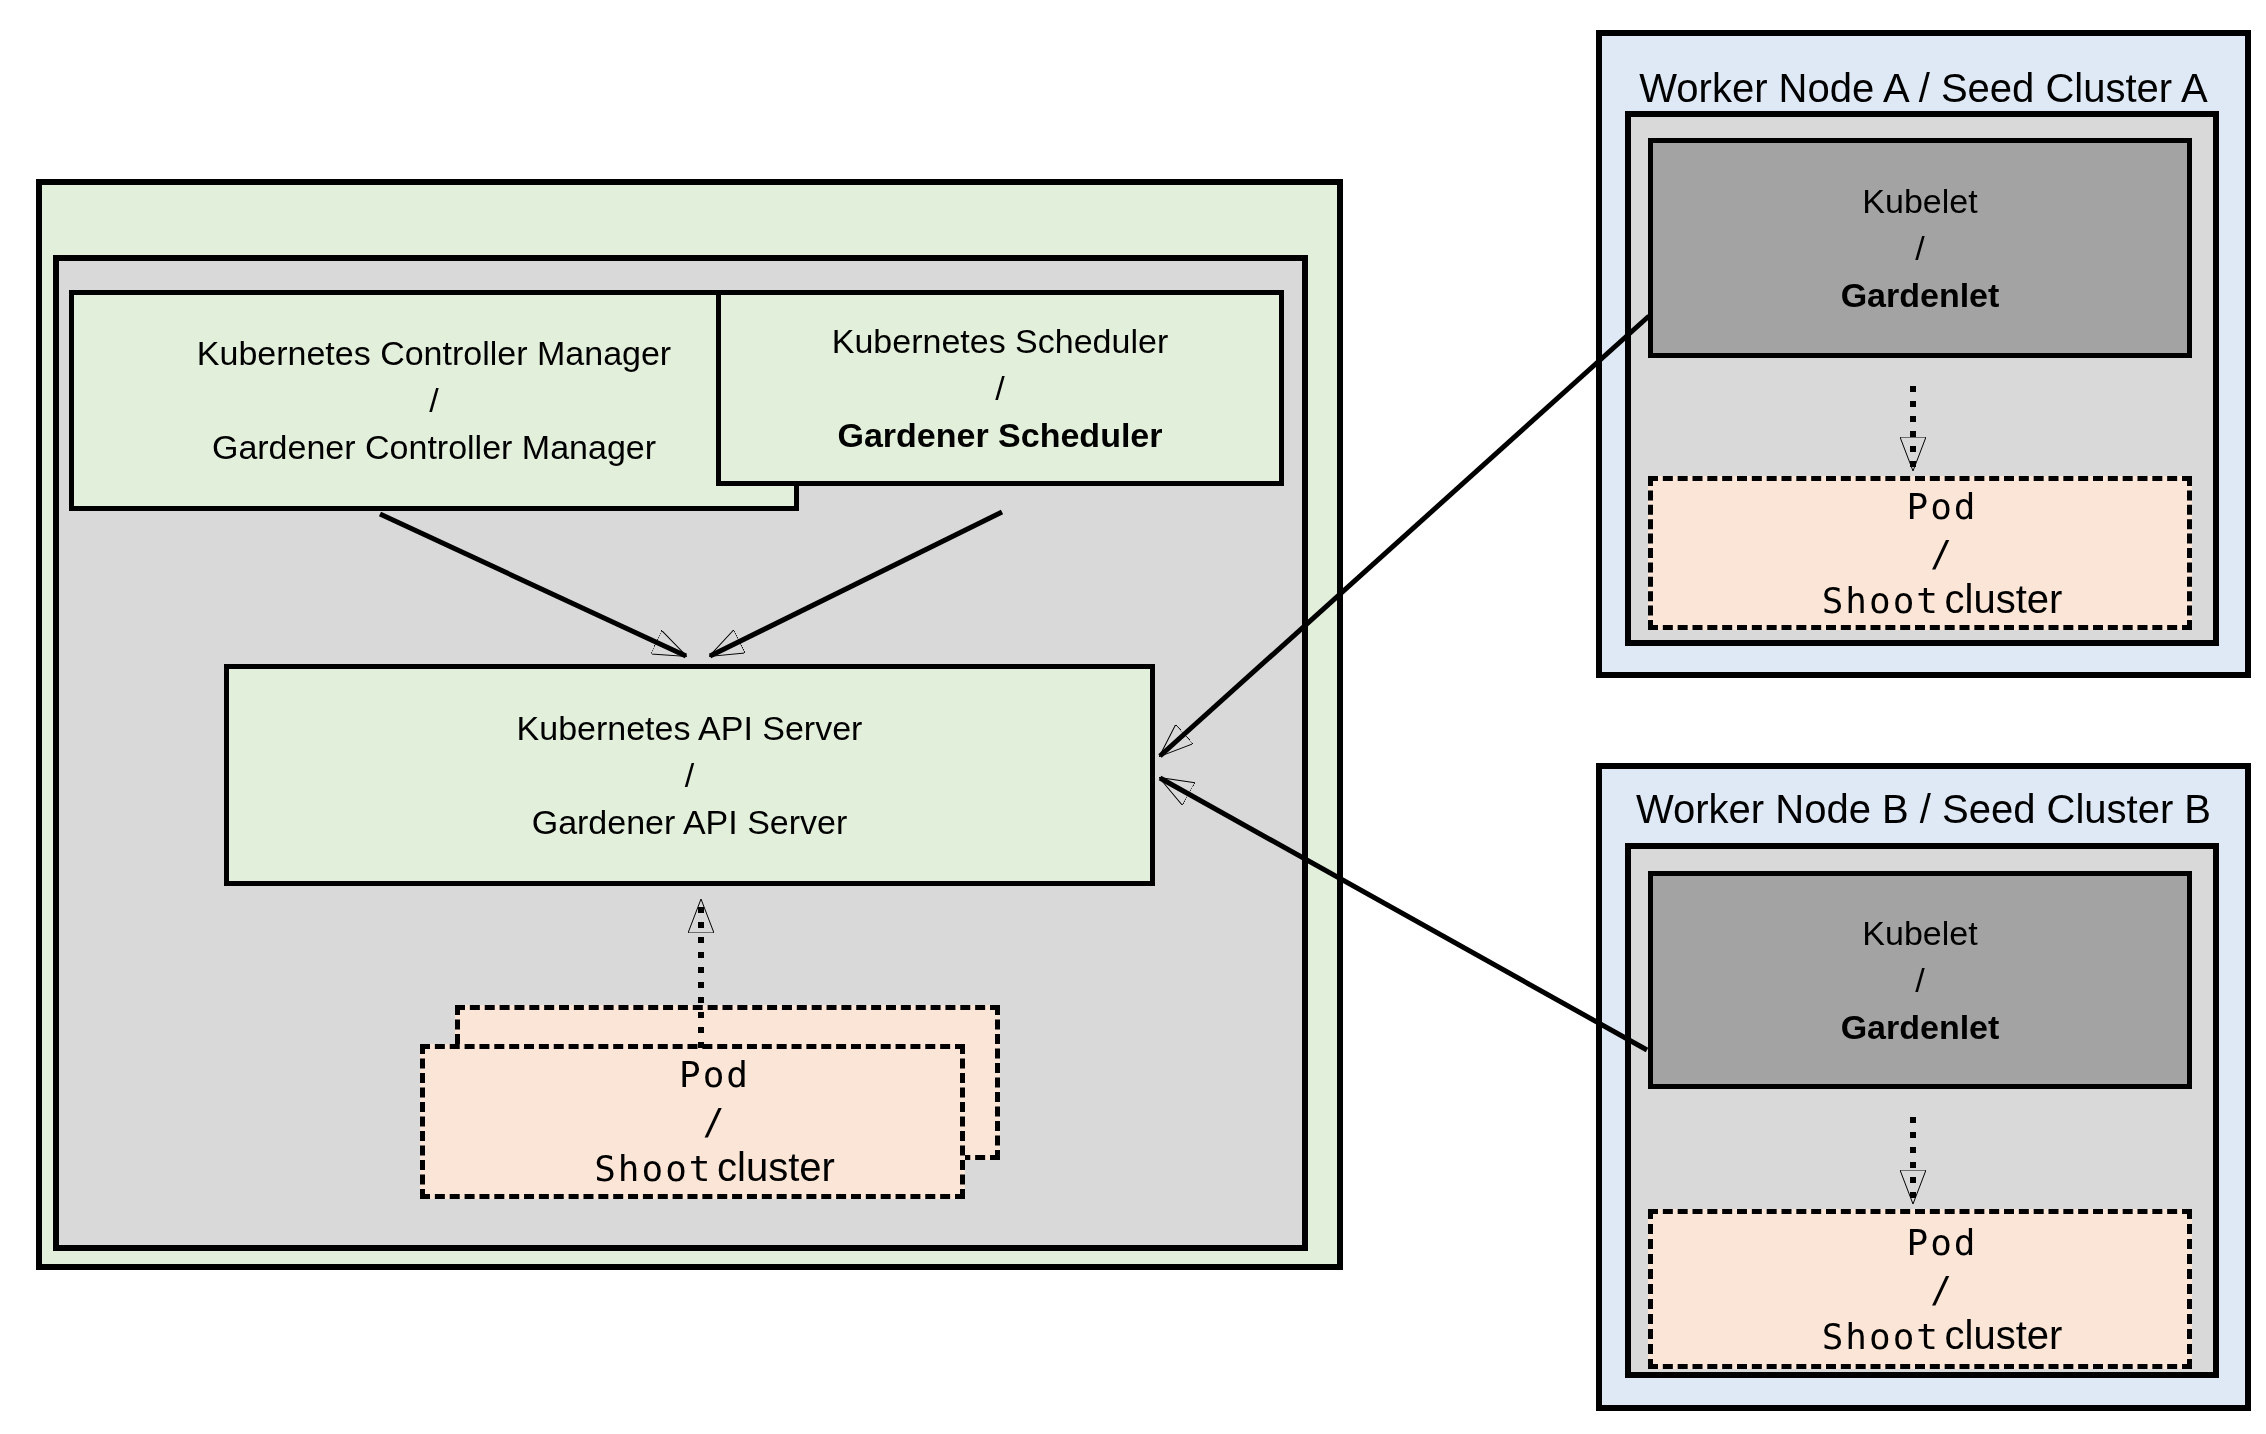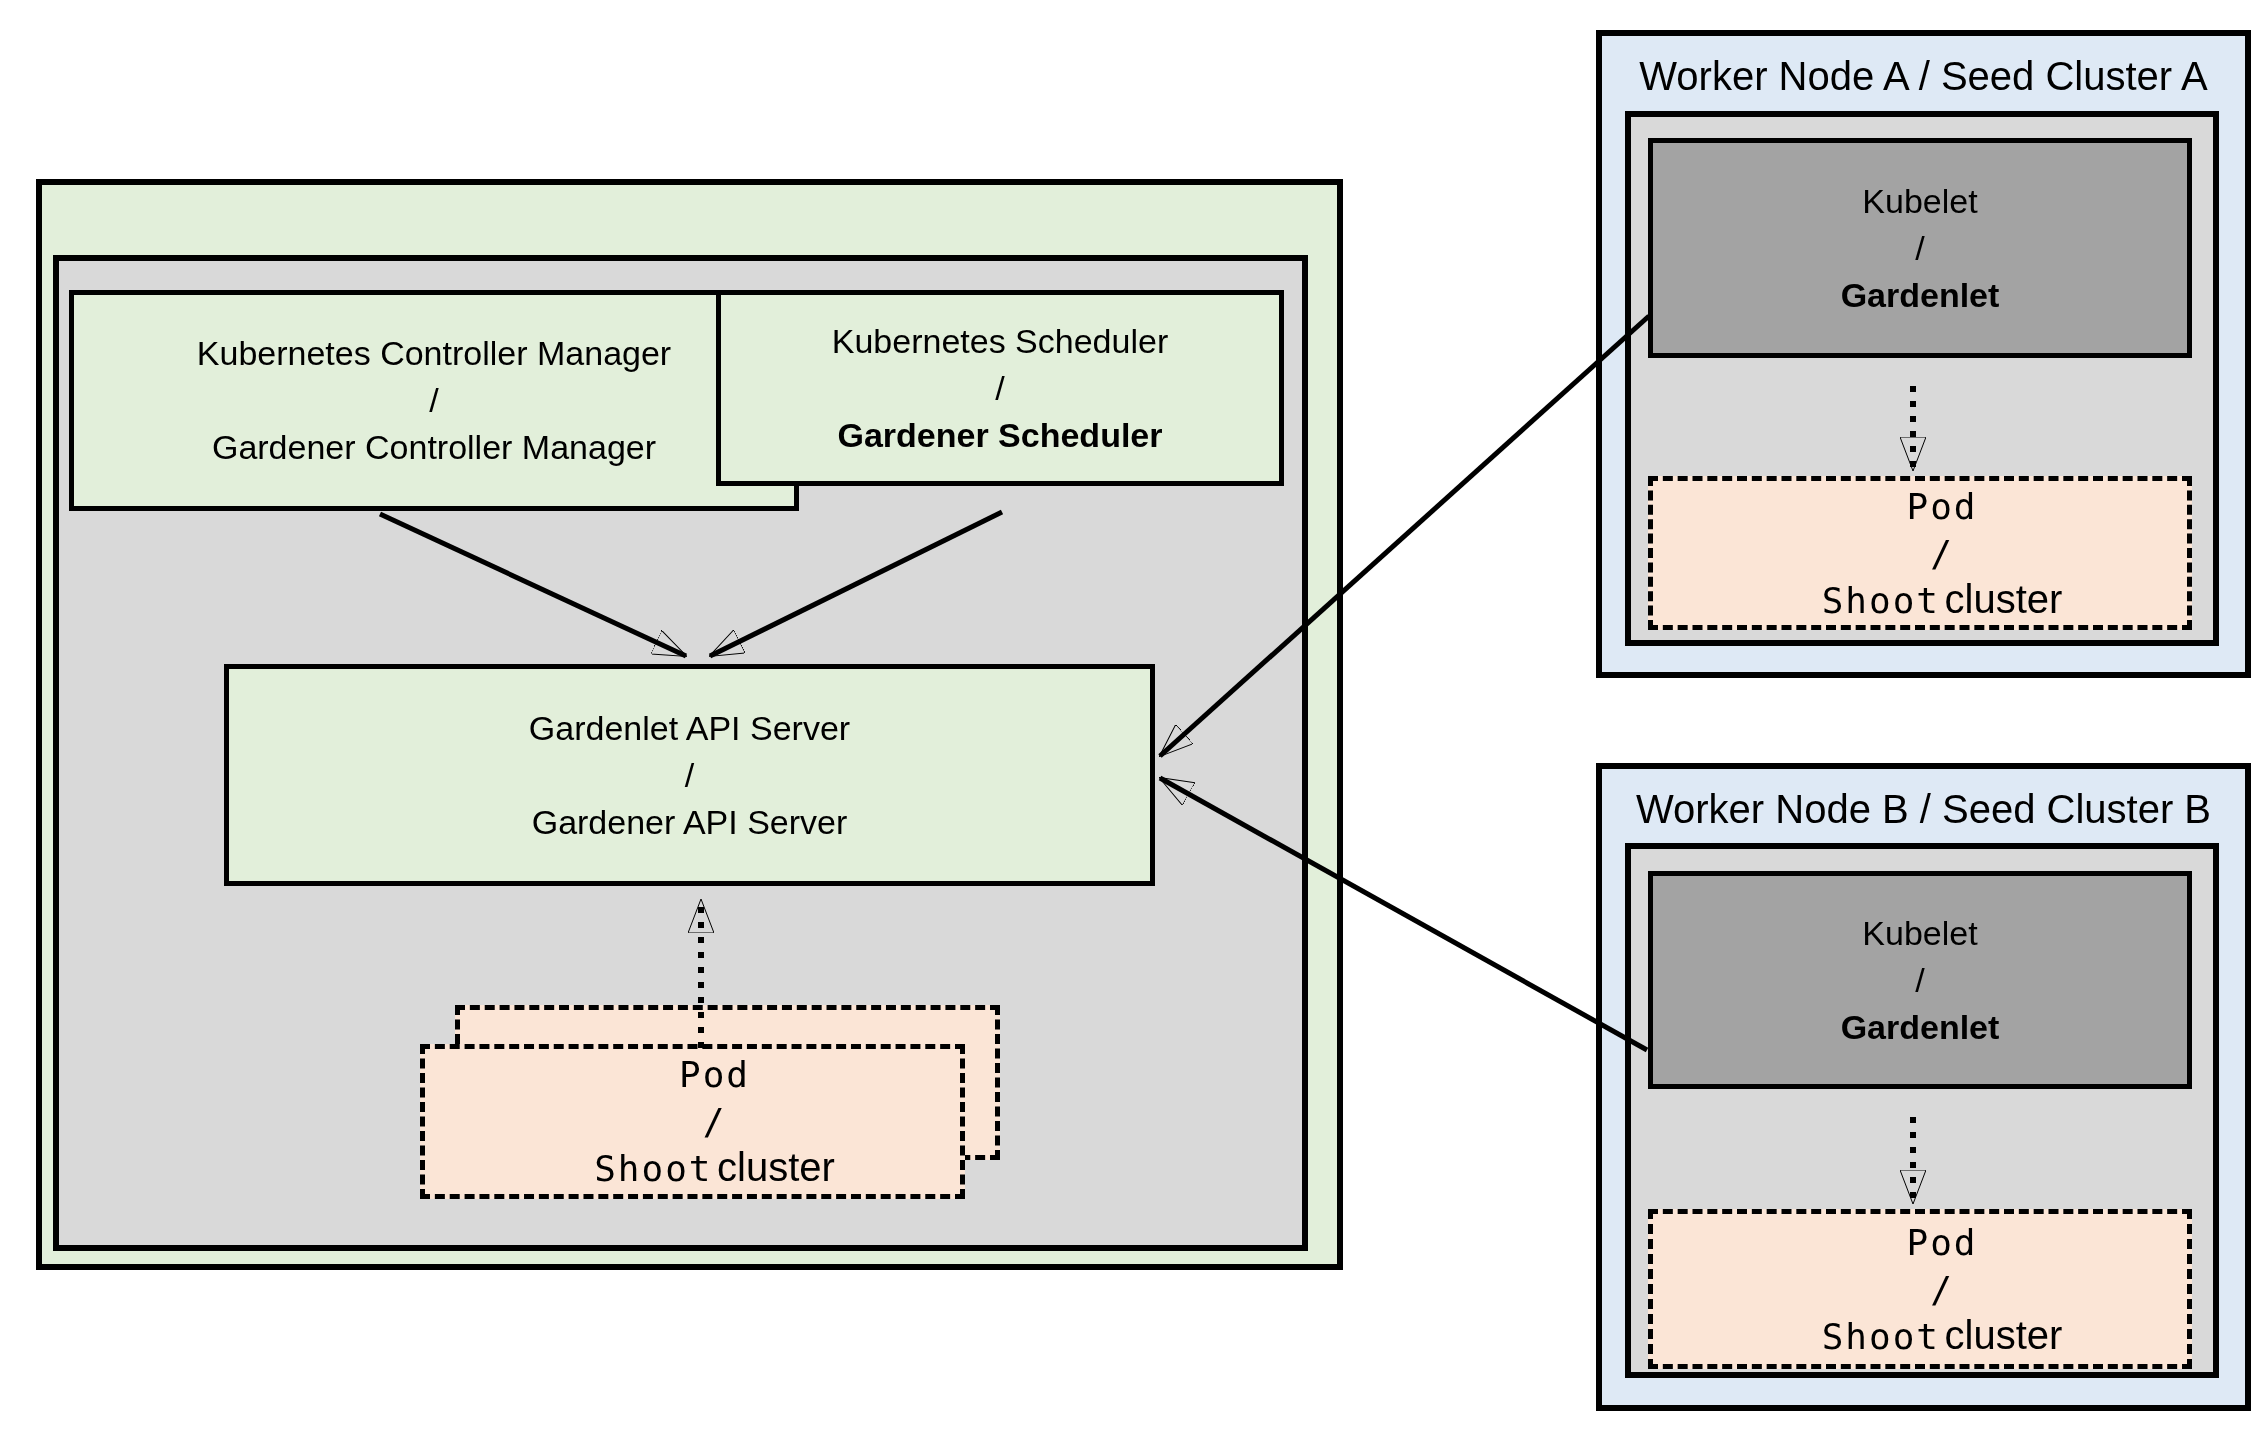--- a/index.html
+++ b/index.html
@@ -52,38 +52,38 @@
     <div class="lbl">Gardener Controller Manager</div>
   </div>
 
   <div class="abs comp comp-green" style="left:716px;top:290px;width:568px;height:196px;">
     <div class="lbl">Kubernetes Scheduler</div>
     <div class="lbl">/</div>
     <div class="lbl b">Gardener Scheduler</div>
   </div>
 
   <div class="abs comp comp-green" style="left:224px;top:664px;width:931px;height:222px;">
-    <div class="lbl">Gardenlet API Server</div>
+    <div class="lbl">Kubernetes API Server</div>
     <div class="lbl">/</div>
     <div class="lbl">Gardener API Server</div>
   </div>
 
   <div class="abs pod-empty" style="left:455px;top:1005px;width:545px;height:155px;"></div>
 
   <div class="abs pod" style="left:420px;top:1044px;width:545px;height:155px;">
     <div class="mono">Pod</div>
     <div class="mono">/</div>
     <div>
       <span class="mono">Shoot</span>
       <span class="cluster">cluster</span>
     </div>
   </div>
 
   <div class="abs outer-blue" style="left:1596px;top:30px;width:655px;height:648px;">
-    <div class="title-worker" style="margin-top:14px;">Worker Node A / Seed Cluster A</div>
+    <div class="title-worker" style="margin-top:26px;">Worker Node A / Seed Cluster A</div>
   </div>
 
   <div class="abs inner-gray" style="left:1625px;top:111px;width:594px;height:535px;"></div>
 
   <div class="abs comp comp-orange" style="left:1648px;top:138px;width:544px;height:220px;">
     <div class="lbl">Kubelet</div>
     <div class="lbl">/</div>
     <div class="lbl b">Gardenlet</div>
   </div>
 

